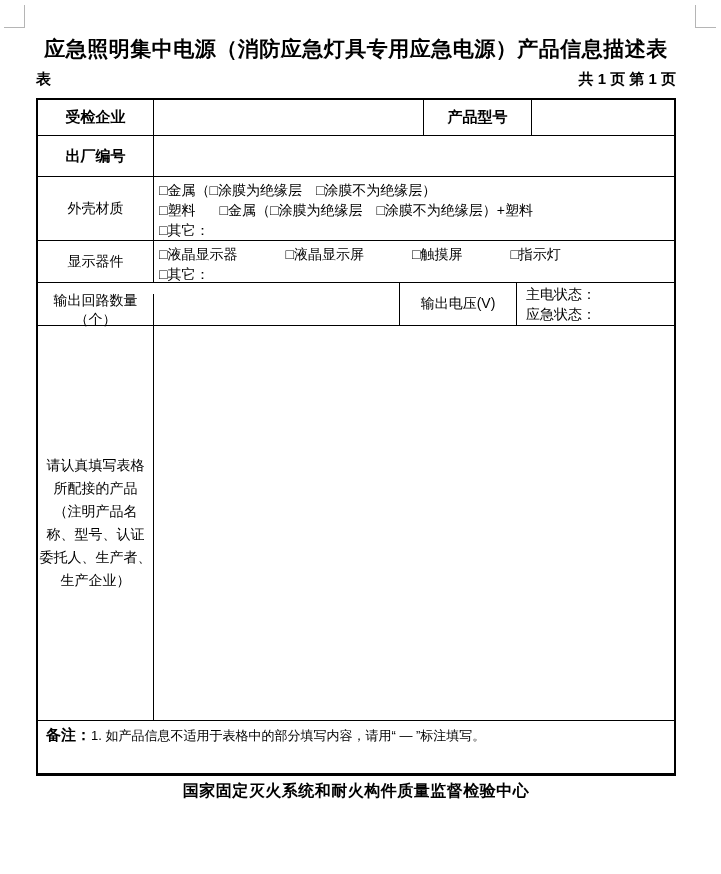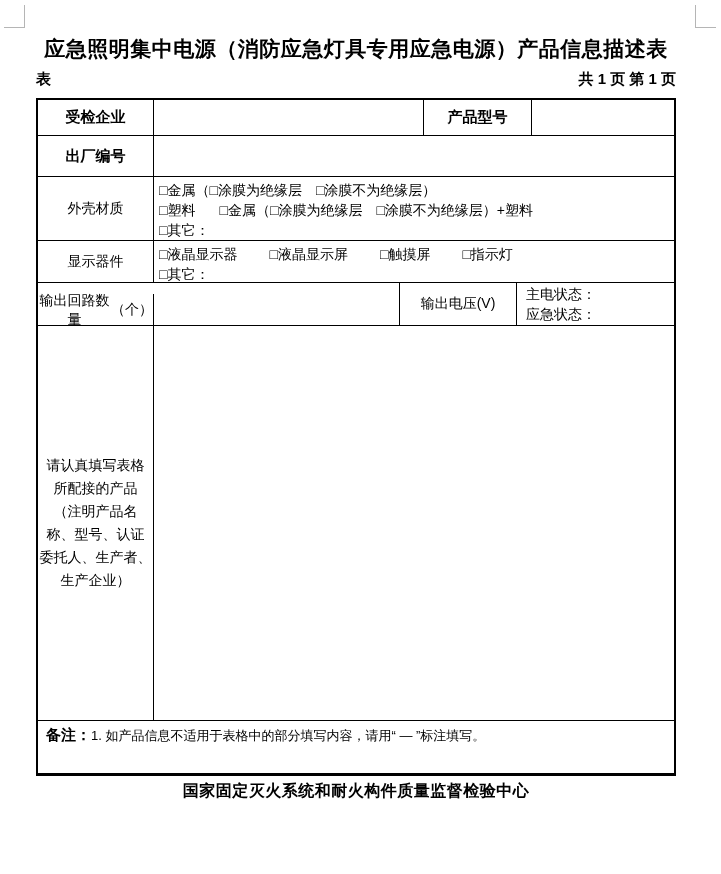--- a/index.html
+++ b/index.html
@@ -34,24 +34,24 @@
   .lbl { display:flex; align-items:center; justify-content:center; text-align:center;
          font-size:15px; }
   .bold { font-weight:bold; }
   .reg  { font-size:14px; font-weight:normal; }
 
   .h36 { height:36px; } .h41 { height:41px; } .h64 { height:64px; }
   .h42 { height:42px; } .h43 { height:43px; } .h395 { height:395px; } .h52 { height:52px; }
 
   .opts { font-size:14px; line-height:20px; padding:3px 2px 0 5px; }
   .optline { display:flex; }
-  .gap-sm { gap:24px; } .gap-lg { gap:32px; }
+  .gap-sm { gap:24px; } .gap-lg { gap:48px; }
   .opt { white-space:pre; }
 
-  .twoline { display:flex; align-items:center; justify-content:center;
+  .twoline { display:flex; flex-direction:column; align-items:center; justify-content:center;
              font-size:14px; line-height:19px; text-align:center;margin-top:11px; }
   .status { display:flex; flex-direction:column; justify-content:center;
             font-size:14px; line-height:20px; padding-left:9px; }
   .multiline-label { display:flex; flex-direction:column; align-items:center; justify-content:center;
                      font-size:14px; line-height:23px; text-align:center; }
 
   .remarks { display:block; padding:5px 12px 0 8px; }
   .remarks-line1 { display:flex; align-items:baseline; }
   .remarks-label { font-size:15px; font-weight:bold; }
   .remarks-item { font-size:13px; line-height:19px; }

